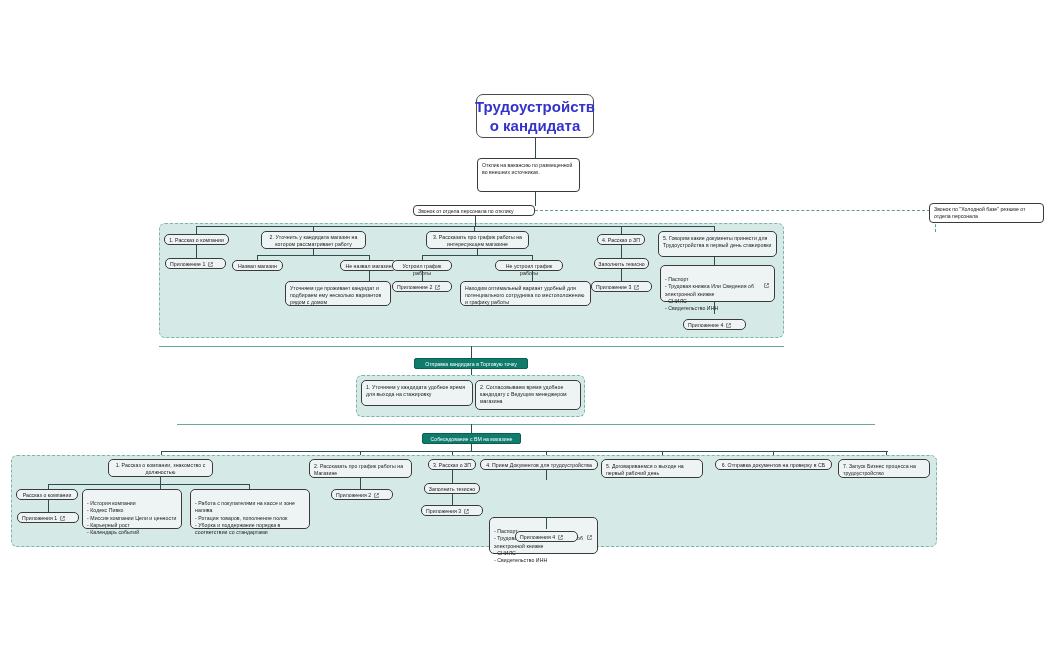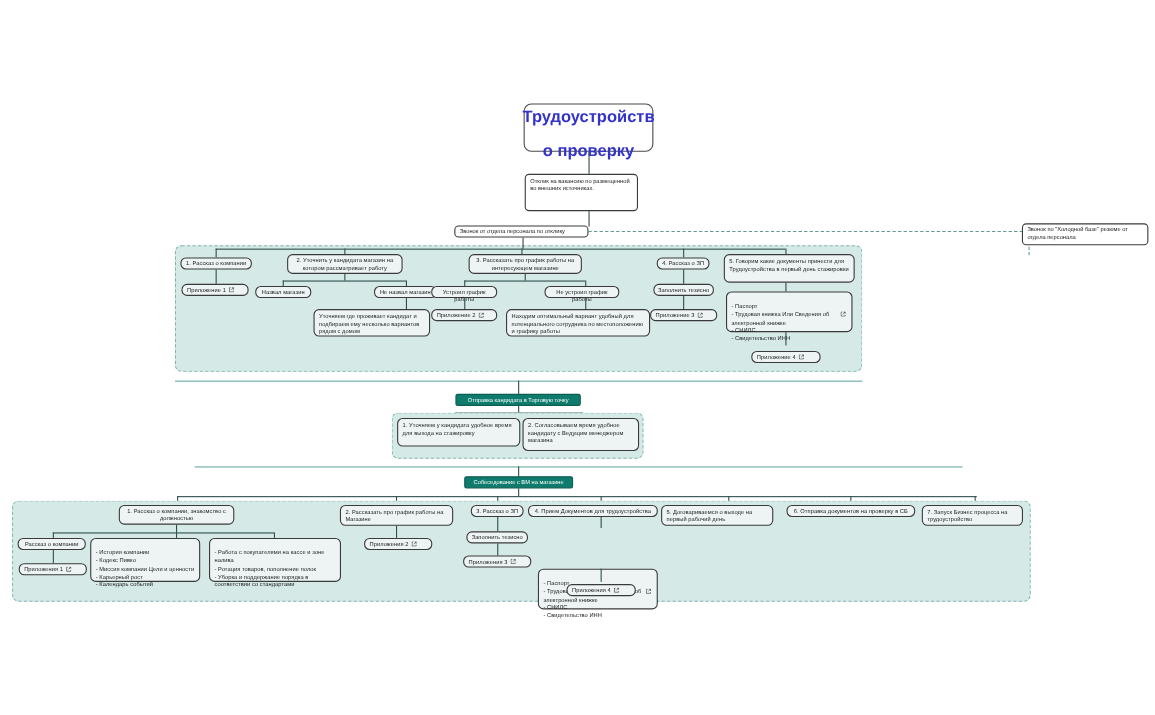--- a/index.html
+++ b/index.html
@@ -86,31 +86,31 @@
 
   
   .ext{
     display:inline-block;
     width:5px;height:5px;
     position:relative;
     vertical-align:-0.5px;
     margin-left:3px;
   }
   .ext svg{display:block;width:5px;height:5px;}
-  .bl{display:block;margin-top:12px;}
+  .bl{display:block;}
 </style>
 </head>
 <body>
 
 <div id="canvas">
 
   <div class="root" style="left:476px;top:94px;width:118px;height:44px;">
     <div>
       <div class="bl">Трудоустройств</div>
-      <div class="bl">о проверку</div>
+      <div class="bl">о кандидата</div>
     </div>
   </div>
 
   <div class="v" style="left:535px;top:138px;height:20px;"></div>
 
   <div class="plain" style="left:477px;top:158px;width:103px;height:34px;">
     <span>Отклик на вакансию по размещенной во внешних источниках.</span>
   </div>
 
   <div class="v" style="left:535px;top:192px;height:14px;"></div>

